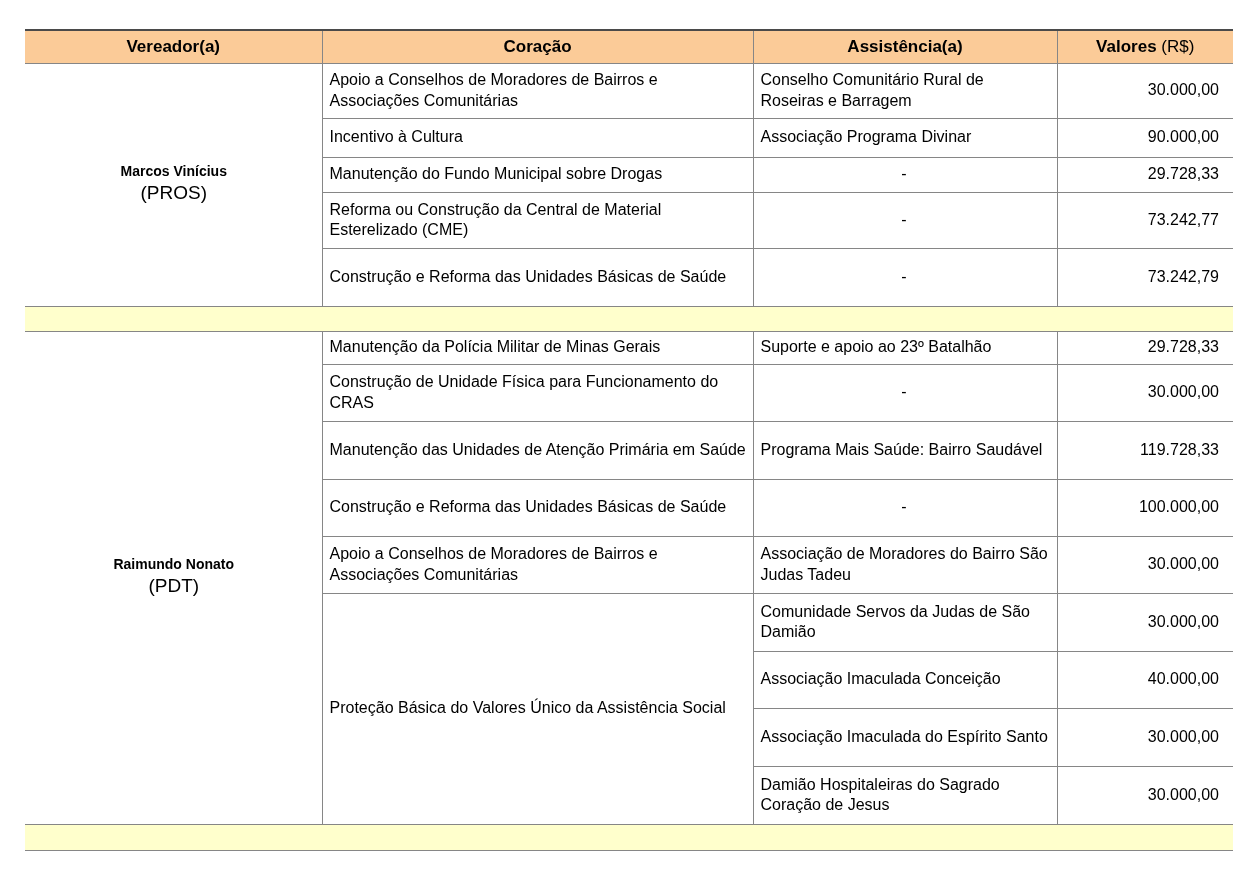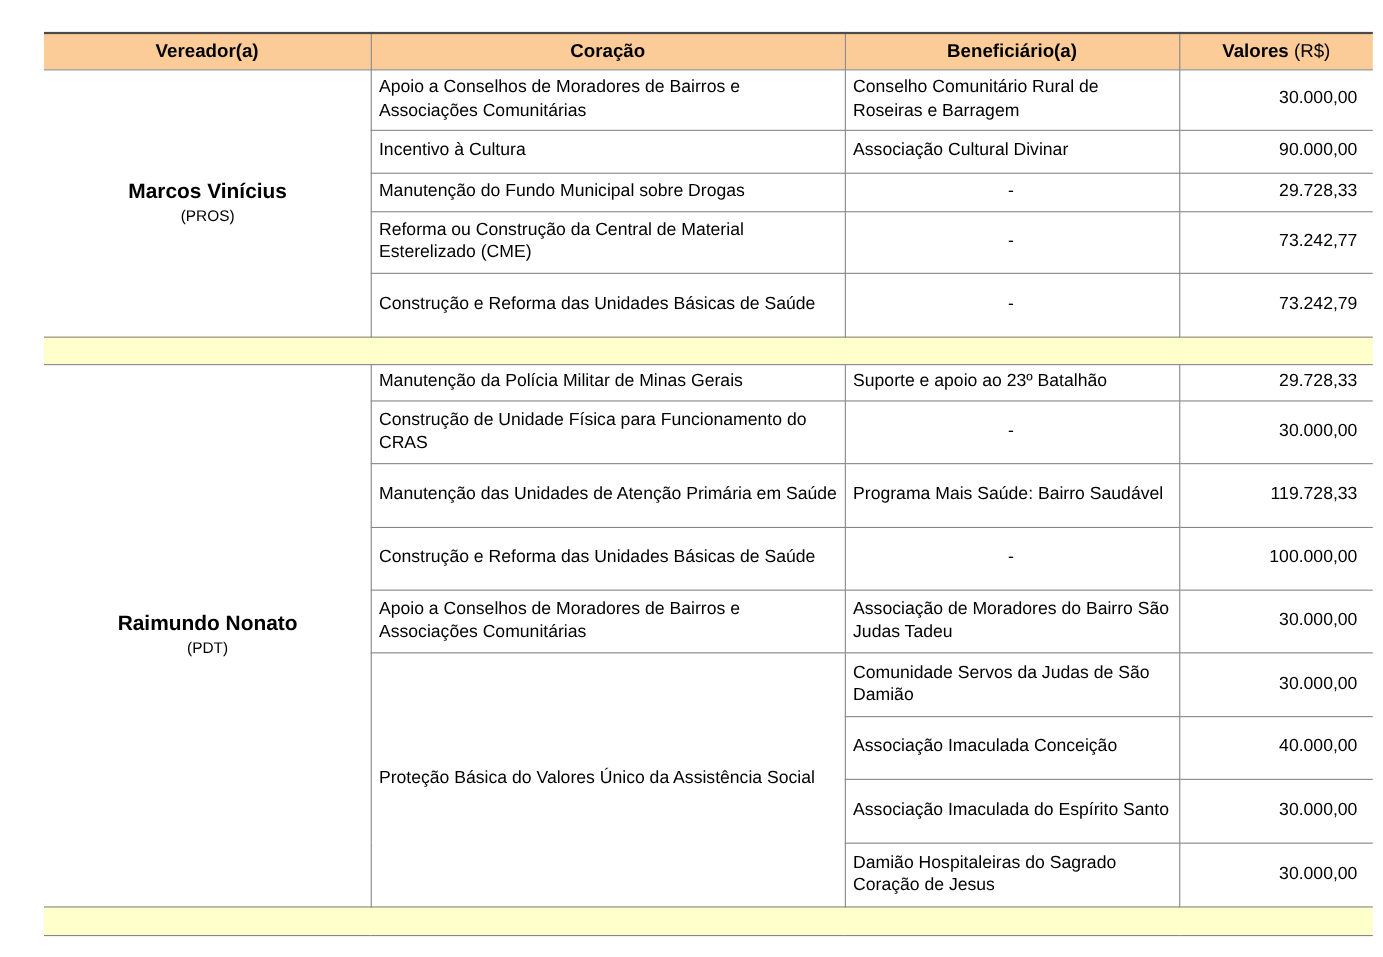--- a/index.html
+++ b/index.html
@@ -7,21 +7,21 @@
     position: relative;
     width: 1257px;
     height: 870px;
     background: #ffffff;
     font-family: "Liberation Sans", sans-serif;
     color: #000000;
     overflow: hidden;
   }
   table.alloc {
     position: absolute;
-    left: 40px;
+    left: 25px;
     top: 29px;
     width: 1208px;
     border-collapse: collapse;
     table-layout: fixed;
     border-top: 2px solid #4a4a4a;
   }
   .alloc th, .alloc td {
     border: 1.5px solid #868686;
     vertical-align: middle;
     font-size: 16px;
@@ -36,22 +36,22 @@
     font-size: 17px;
     font-weight: bold;
     text-align: center;
     padding: 4px 4px;
   }
   .alloc th .normal { font-weight: normal; }
   td.vereador {
     text-align: center;
     background: #ffffff;
   }
-  td.vereador .name  { font-size: 19px; font-weight: bold; }
-  td.vereador .party { font-size: 14px; font-weight: normal; }
+  td.vereador .name  { font-size: 14px; font-weight: bold; }
+  td.vereador .party { font-size: 19px; font-weight: normal; }
   td.valor {
     text-align: right;
     padding-right: 14px;
     margin-left: 16px;
   }
   td.dash { text-align: center; padding-left: 4px; }
   tr.separator td {
     background: #ffffcc;
     padding: 0;
   }
@@ -71,36 +71,36 @@
       <col style="width:297px">
       <col style="width:431px">
       <col style="width:304px">
       <col style="width:176px">
     </colgroup>
 
     <tbody>
         <tr class="h33">
       <th>Vereador(a)</th>
       <th>Coração</th>
-      <th>Beneficiário(a)</th>
+      <th>Assistência(a)</th>
       <th><span>Valores</span><span class="normal"> (R$)</span></th>
     </tr>
 
     <tr class="h55">
       <td class="vereador" rowspan="5">
         <div class="name">Marcos Vinícius</div>
         <div class="party">(PROS)</div>
       </td>
       <td>Apoio a Conselhos de Moradores de Bairros e Associações Comunitárias</td>
       <td>Conselho Comunitário Rural de Roseiras e Barragem</td>
       <td class="valor">30.000,00</td>
     </tr>
     <tr class="h39">
       <td>Incentivo à Cultura</td>
-      <td>Associação Cultural Divinar</td>
+      <td>Associação Programa Divinar</td>
       <td class="valor">90.000,00</td>
     </tr>
     <tr class="h35">
       <td>Manutenção do Fundo Municipal sobre Drogas</td>
       <td class="dash">-</td>
       <td class="valor">29.728,33</td>
     </tr>
     <tr class="h56">
       <td>Reforma ou Construção da Central de Material Esterelizado (CME)</td>
       <td class="dash">-</td>

